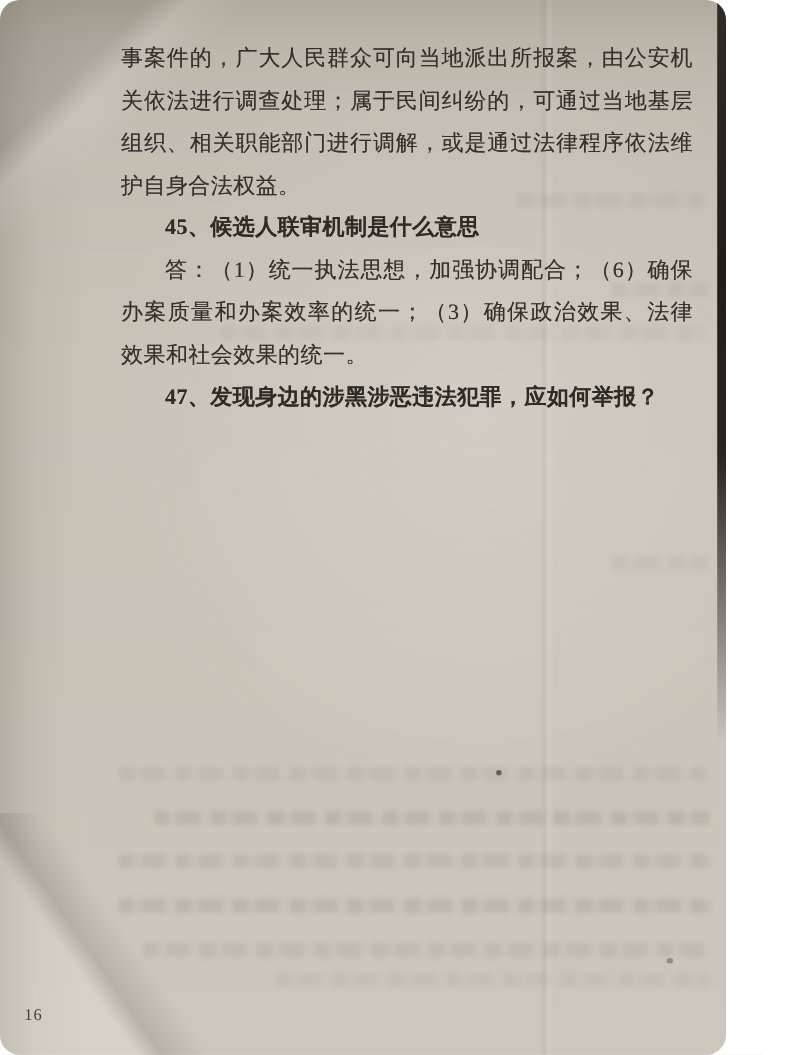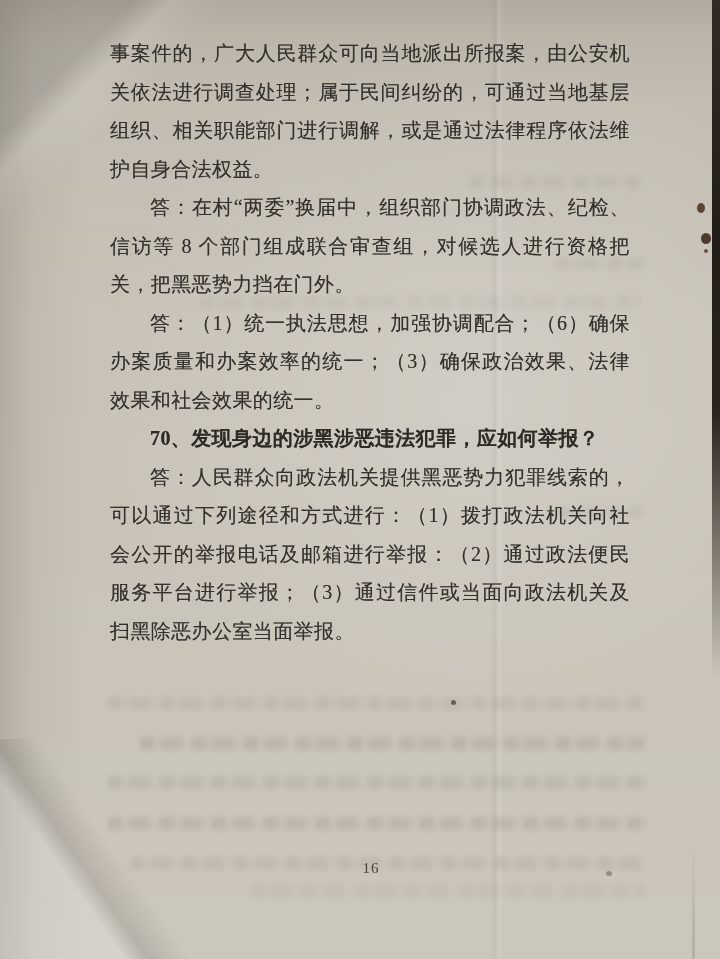--- a/index.html
+++ b/index.html
@@ -3,28 +3,29 @@
 <meta charset="utf-8">
 <style>
   html, body { margin: 0; padding: 0; }
   body {
     width: 720px; height: 959px;
     overflow: hidden;
     font-family: "Liberation Serif", "DejaVu Serif", serif;
   }
   .photo {
     position: relative;
-    width: 720px; height: 959px;
+    width: 660px; height: 959px;
     background-color: #c8c2b7;
     background-image:
       linear-gradient(180deg, rgba(140,130,112,0.30) 0%, rgba(140,130,112,0.10) 4%, rgba(0,0,0,0) 11%),
       linear-gradient(90deg, rgba(90,84,72,0.20) 0%, rgba(90,84,72,0.06) 5%, rgba(0,0,0,0) 12%),
       radial-gradient(ellipse 75% 50% at 66% 40%, rgba(255,255,255,0.18), rgba(0,0,0,0) 72%),
       linear-gradient(180deg, rgba(0,0,0,0.04) 0%, rgba(0,0,0,0) 35%, rgba(255,255,255,0.07) 100%);
     overflow: hidden;
+    border-radius: 18px;
   }
 
   
   .crease-tl {
     position: absolute; left: -70px; top: -70px; width: 300px; height: 300px;
     background: linear-gradient(135deg, rgba(0,0,0,0.09) 46%, rgba(255,255,255,0.10) 52%, rgba(0,0,0,0) 62%);
     pointer-events: none;
   }
   .crease-v {
     position: absolute; left: 490px; top: 0; width: 14px; height: 100%;
@@ -71,22 +72,22 @@
     font-size: 20px;
     line-height: 38.5px;
     letter-spacing: 0.4px;
     text-shadow: 0 0 0.6px rgba(52,49,44,0.55);
   }
   .doc p.continuation { text-indent: 0; }
   .doc p.question { font-weight: 700; text-indent: 2em; color: #2e2b26; }
   .doc p.answer { text-indent: 2em; }
 
   .page-number {
-    position: absolute; left: 0; right: 0; top: 860px;
-    text-align: center; padding-left: 22px;
+    position: absolute; left: 0; right: 0; top: 915px;
+    padding-left: 22px;
     font-size: 15px; letter-spacing: 1px;
     color: #46423b;
   }
 </style>
 </head>
 <body>
 
 <div class="photo">
 
   <div class="crease-tl"></div>
@@ -107,21 +108,20 @@
   <div class="bleed" style="top:505px; left:556px; width:88px;  opacity:0.08;"></div>
   <div class="bleed" style="top:697px; width:535px; opacity:0.11;"></div>
   <div class="bleed" style="top:737px; left:140px; width:505px; opacity:0.17;"></div>
   <div class="bleed" style="top:776px; width:540px; opacity:0.14;"></div>
   <div class="bleed" style="top:817px; width:540px; opacity:0.16;"></div>
   <div class="bleed" style="top:857px; left:130px; width:515px; opacity:0.12;"></div>
   <div class="bleed" style="top:884px; left:250px; width:395px; opacity:0.07;"></div>
 
   <div class="doc">
     <p class="continuation">事案件的，广大人民群众可向当地派出所报案，由公安机关依法进行调查处理；属于民间纠纷的，可通过当地基层组织、相关职能部门进行调解，或是通过法律程序依法维护自身合法权益。</p>
-    <p class="answer">答：在村“两委”换届中，组织部门协调政法、纪检、信访等 8 个部门组成联合审查组，对候选人进行资格把关，把黑恶势力挡在门外。</p>
+    <p class="question">45、候选人联审机制是什么意思</p>
     <p class="answer">答：（1）统一执法思想，加强协调配合；（6）确保办案质量和办案效率的统一；（3）确保政治效果、法律效果和社会效果的统一。</p>
-    <p class="question">70、发现身边的涉黑涉恶违法犯罪，应如何举报？</p>
-    <p class="answer">答：人民群众向政法机关提供黑恶势力犯罪线索的，可以通过下列途径和方式进行：（1）拨打政法机关向社会公开的举报电话及邮箱进行举报：（2）通过政法便民服务平台进行举报；（3）通过信件或当面向政法机关及扫黑除恶办公室当面举报。</p>
+    <p class="question">47、发现身边的涉黑涉恶违法犯罪，应如何举报？</p>
   </div>
 
   <div class="page-number">16</div>
 
 </div>
 
 </body></html>

